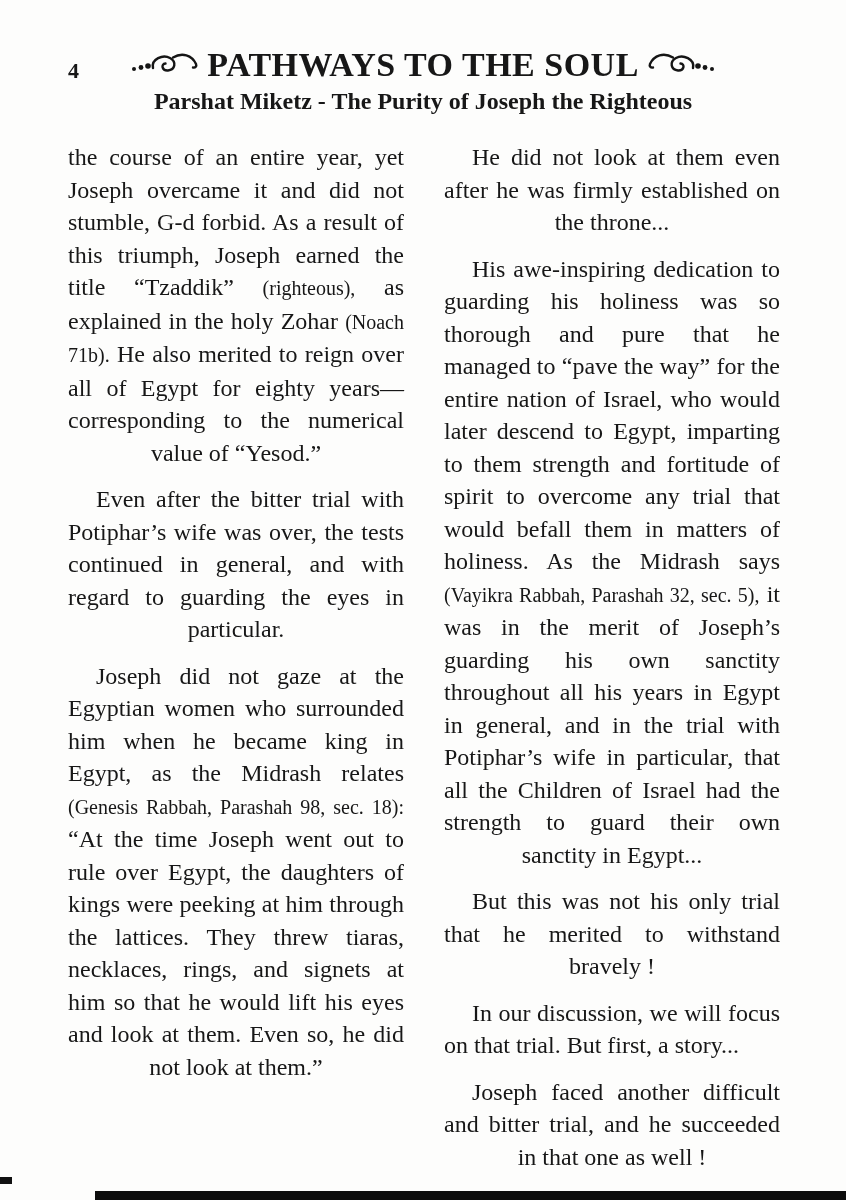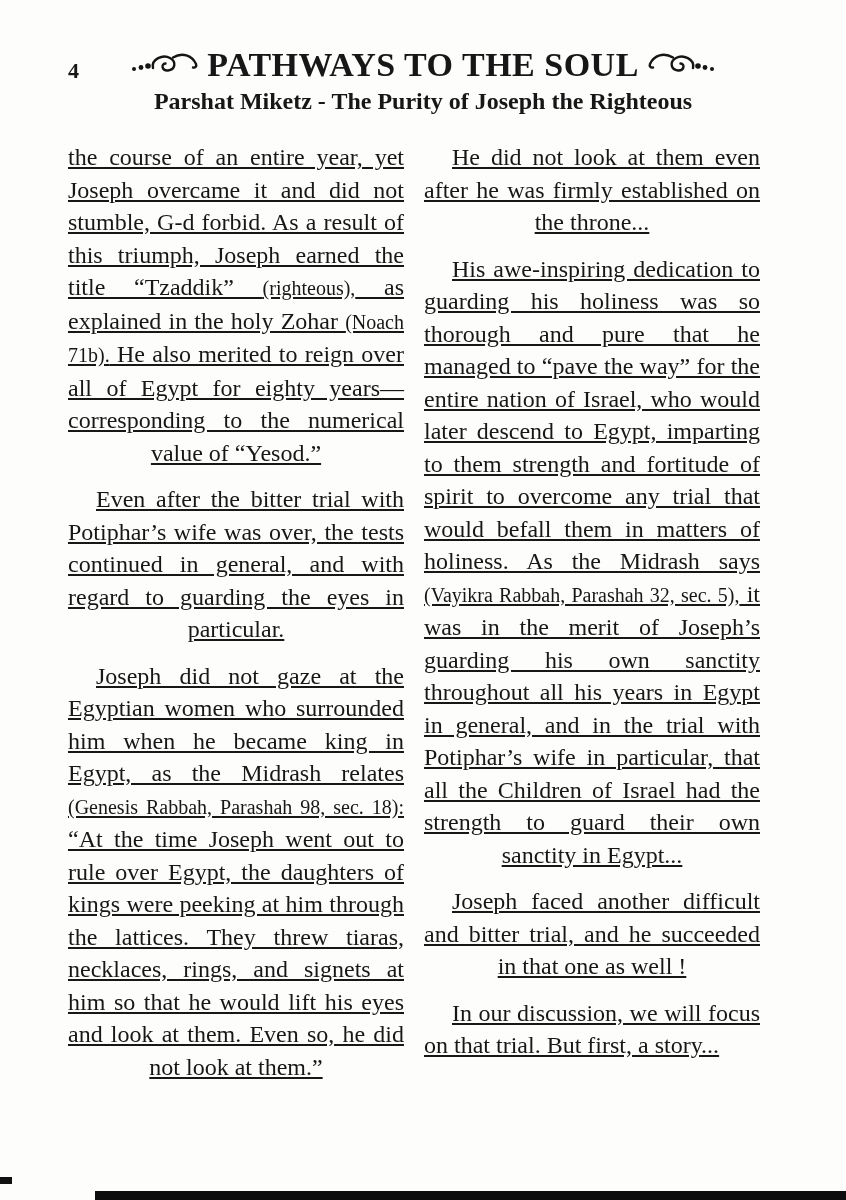--- a/index.html
+++ b/index.html
@@ -24,23 +24,22 @@
     font-size:34px; font-weight:bold; white-space:nowrap;
     letter-spacing:0.5px;
     text-align:right;
   }
   .flourish { display:inline-block; }
   .flip { transform:scaleX(-1); }
   .subtitle {
     font-size:24px; font-weight:bold; margin-top:6px;
   }
   .content {
-    display:flex; gap:20px;
+    display:flex; gap:40px;
     padding:26px 66px 0 68px;
-    text-decoration:underline;
   }
   .column {
     width:336px;
     font-size:24px;
     line-height:32.5px;
     text-align:justify;
   }
   .para {
     margin:0 0 14px 0;
     text-indent:28px;
@@ -89,19 +88,20 @@
 
 <div class="content">
   <div class="column" id="col-left">
       <p class="para no-indent"><span>the course of an entire year, yet Joseph overcame it and did not stumble, G-d forbid. As a result of this triumph, Joseph earned the title “Tzaddik” </span><span class="small">(righteous),</span><span> as explained in the holy Zohar </span><span class="small">(Noach 71b).</span><span> He also merited to reign over all of Egypt for eighty years—corresponding to the numerical value of “Yesod.”</span></p>
       <p class="para"><span>Even after the bitter trial with Potiphar’s wife was over, the tests continued in general, and with regard to guarding the eyes in particular.</span></p>
       <p class="para"><span>Joseph did not gaze at the Egyptian women who surrounded him when he became king in Egypt, as the Midrash relates </span><span class="small">(Genesis Rabbah, Parashah 98, sec. 18):</span><span> “At the time Joseph went out to rule over Egypt, the daughters of kings were peeking at him through the lattices. They threw tiaras, necklaces, rings, and signets at him so that he would lift his eyes and look at them. Even so, he did not look at them.”</span></p>
     </div>
   <div class="column" id="col-right">
       <p class="para"><span>He did not look at them even after he was firmly established on the throne...</span></p>
       <p class="para"><span>His awe-inspiring dedication to guarding his holiness was so thorough and pure that he managed to “pave the way” for the entire nation of Israel, who would later descend to Egypt, imparting to them strength and fortitude of spirit to overcome any trial that would befall them in matters of holiness. As the Midrash says </span><span class="small">(Vayikra Rabbah, Parashah 32, sec. 5),</span><span> it was in the merit of Joseph’s guarding his own sanctity throughout all his years in Egypt in general, and in the trial with Potiphar’s wife in particular, that all the Children of Israel had the strength to guard their own sanctity in Egypt...</span></p>
+      <p class="para"><span>But this was not his only trial that he merited to withstand bravely !</span></p>
+      <p class="para last-left"><span>In our discussion, we will focus on that trial. But first, a story...</span></p>
       <p class="para"><span>Joseph faced another difficult and bitter trial, and he succeeded in that one as well !</span></p>
-      <p class="para last-left"><span>In our discussion, we will focus on that trial. But first, a story...</span></p>
     </div>
 </div>
 
 <div class="scan-speck"></div>
 <div class="scan-bar"></div>
 
 </body></html>

